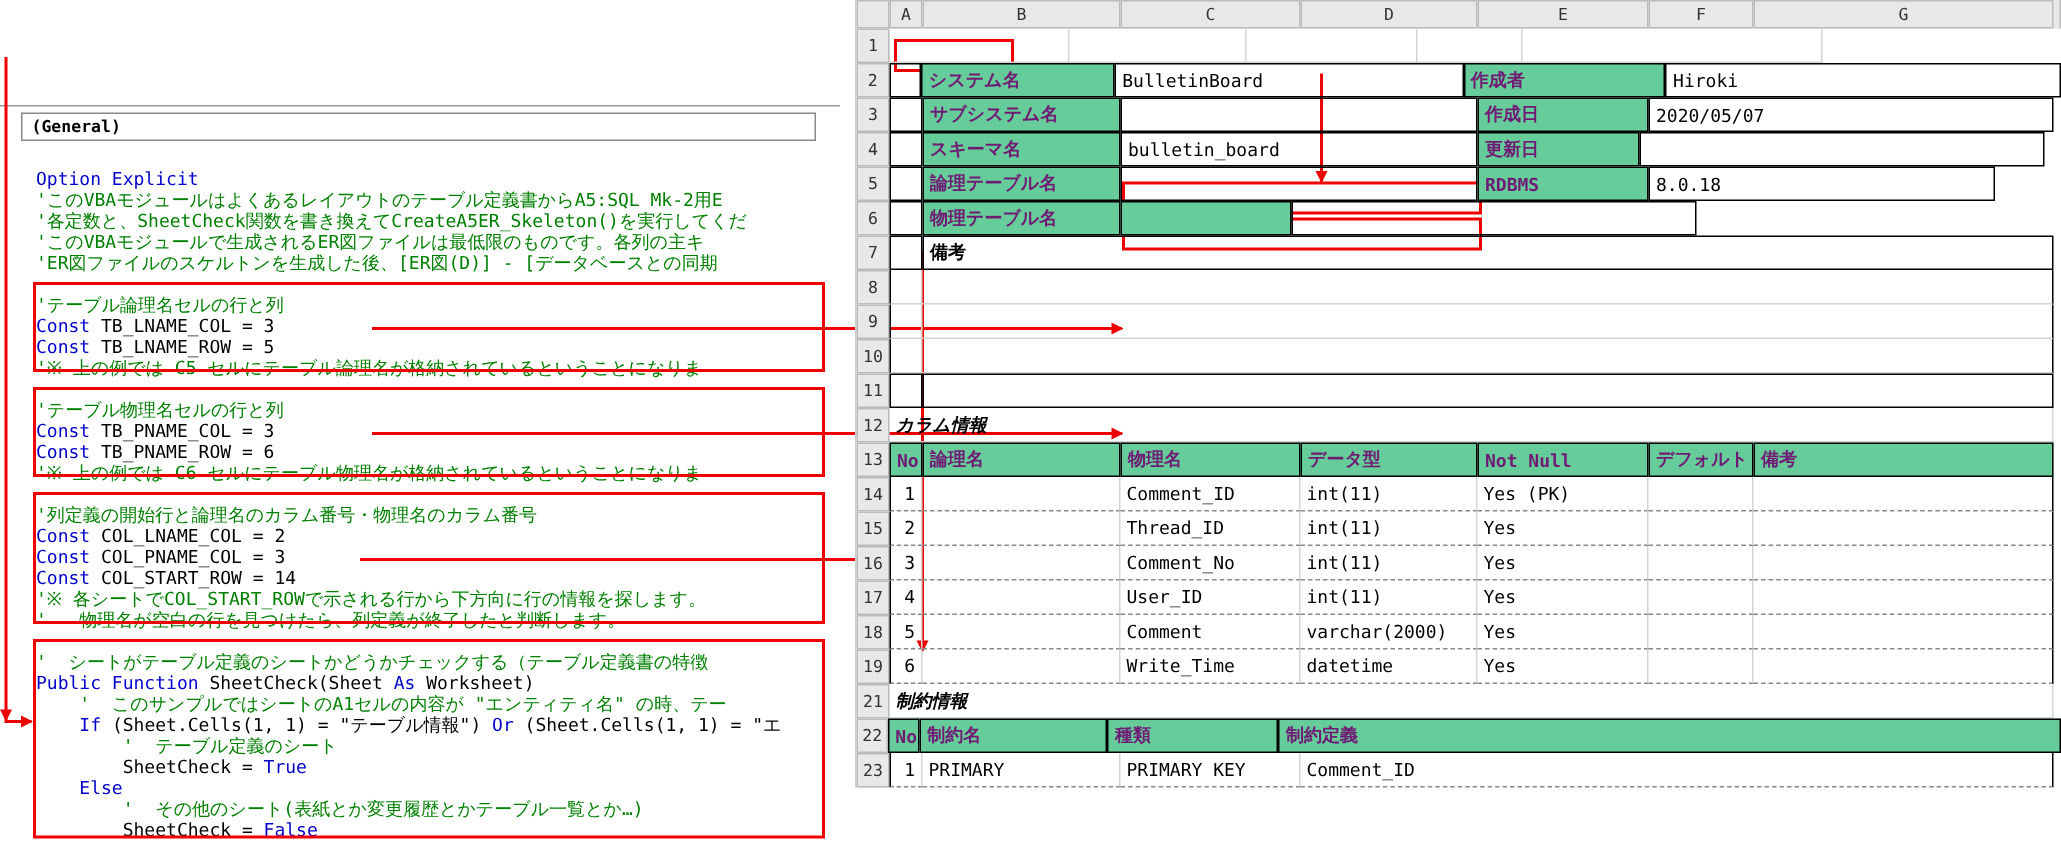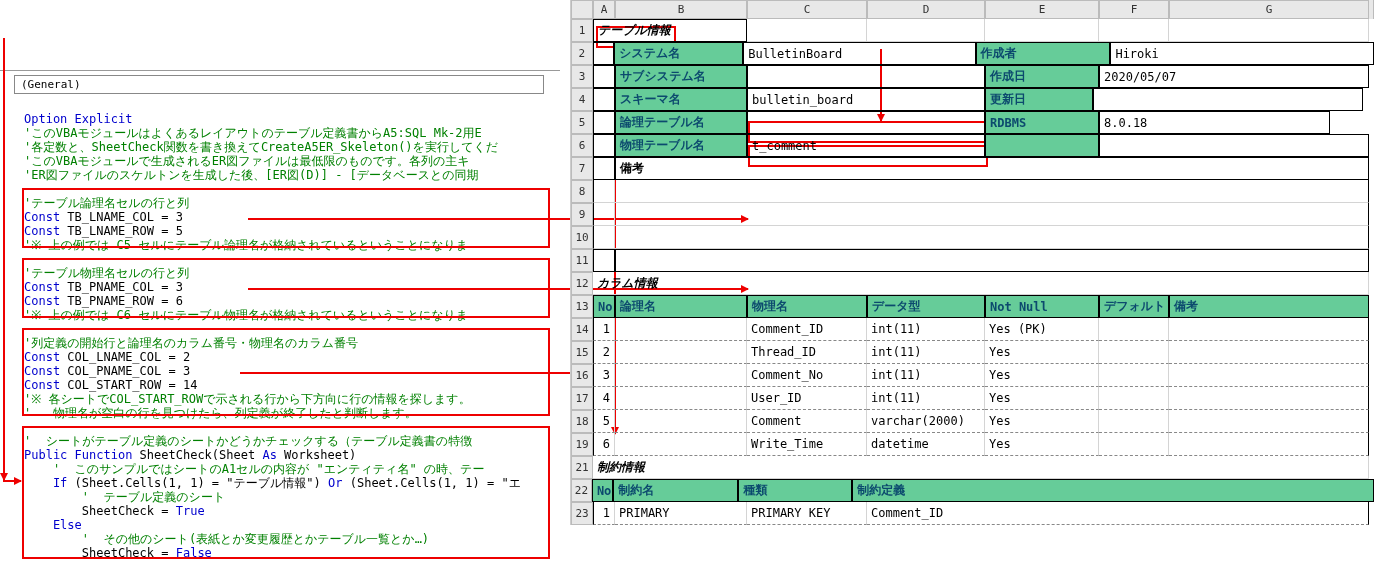--- a/index.html
+++ b/index.html
@@ -1,20 +1,20 @@
 <!DOCTYPE html>
 <html><head>
 <meta charset="utf-8">
 <style>
 * { box-sizing: border-box; margin: 0; padding: 0; }
 body { font-family: "MS Gothic", "Meiryo", monospace; font-size: 12px; background: #fff; width: 1374px; height: 561px; position: relative; overflow: hidden; }
 
 
 .code-wrap { position: absolute; left: 0; top: 70px; width: 560px; border-top: 1px solid #999; }
-.dropdown { border: 1px solid #888; background: #fff; padding: 2px 6px; font-weight: normal; font-size: 11px; margin: 4px 20px 2px 14px; width: 530px; }
+.dropdown { border: 1px solid #888; background: #fff; padding: 2px 6px; font-weight: bold; font-size: 11px; margin: 4px 20px 2px 14px; width: 530px; }
 .code { padding: 2px 4px 2px 24px; font-family: "MS Gothic", monospace; font-size: 12px; line-height: 14px; white-space: pre; }
 .code .kw { color: #0000cd; }
 .code .cm { color: #008000; }
 .code .tx { color: #000; }
 
 .redbox { border: 2px solid #e00; position: absolute; }
 .redarrow { position: absolute; border-top: 2px solid #e00; }
 .redarrow::after { content: ""; position: absolute; right: -1px; top: -5px; border-left: 8px solid #e00; border-top: 4px solid transparent; border-bottom: 4px solid transparent; }
 .redvarrow { position: absolute; border-left: 2px solid #e00; }
 .redvarrow::after { content: ""; position: absolute; left: -5px; bottom: -1px; border-top: 8px solid #e00; border-left: 4px solid transparent; border-right: 4px solid transparent; }
@@ -23,21 +23,21 @@
 .sheet { position: absolute; left: 570px; top: 0; width: 804px; border-left: 1px solid #ccc; }
 .colhdr { display: flex; background: #e8e8e8; border-right: 1px solid #bbb; }
 .colhdr div, .rowhdr { border: 1px solid #bbb; text-align: center; font-size: 11px; color: #333; padding: 2px 0; background: #e8e8e8; }
 .selectall { width: 22px; height: 19px; border: 1px solid #bbb; background: #e8e8e8; }
 .grid { display: flex; flex-direction: column; }
 .row { display: flex; height: 23px; }
 .rowhdr { width: 22px; display: flex; align-items: center; justify-content: center; }
 .cell { border-right: 1px solid #d4d4d4; border-bottom: 1px solid #d4d4d4; padding: 2px 4px; overflow: hidden; white-space: nowrap; display: flex; align-items: center; }
 .cA { width: 22px; } .cB { width: 132px; } .cC { width: 120px; } .cD { width: 118px; } .cE { width: 114px; } .cF { width: 70px; } .cG { width: 200px; }
 
-.hdr-green { background: #66cc99; color: #0c4a6e; font-weight: bold; }
+.hdr-green { background: #66cc99; color: #701a75; font-weight: bold; }
 .tbl-border { border: 1px solid #000 !important; }
 .section-title { font-style: italic; font-weight: bold; }
 .num { text-align: right; justify-content: flex-end; }
 .dot-b { border-bottom: 1px dashed #888 !important; }
 
 </style>
 </head>
 <body>
 
 <div class="code-wrap">
@@ -104,21 +104,20 @@
     <div class="cB">B</div>
     <div class="cC">C</div>
     <div class="cD">D</div>
     <div class="cE">E</div>
     <div class="cF">F</div>
     <div class="cG">G</div>
   </div>
   <div class="grid" id="grid">
       <div class="row">
         <div class="rowhdr">1</div>
-        <div class="cell cA section-title" style="width:154px;border:1px solid #000">テーブル情報</div>
         <div class="cell cC"></div>
         <div class="cell cD"></div>
         <div class="cell cE"></div>
         <div class="cell cF"></div>
         <div class="cell cG"></div>
       </div>
       <div class="row">
         <div class="rowhdr">2</div>
         <div class="cell cA tbl-border"></div>
         <div class="cell cB hdr-green tbl-border">システム名</div>
@@ -147,21 +146,20 @@
         <div class="cell cA tbl-border"></div>
         <div class="cell cB hdr-green tbl-border">論理テーブル名</div>
         <div class="cell cC tbl-border" style="width:238px"></div>
         <div class="cell cE hdr-green tbl-border" style="width:114px">RDBMS</div>
         <div class="cell cF tbl-border" style="width:231px">8.0.18</div>
       </div>
       <div class="row">
         <div class="rowhdr">6</div>
         <div class="cell cA tbl-border"></div>
         <div class="cell cB hdr-green tbl-border">物理テーブル名</div>
-        <div class="cell cC tbl-border" style="width:238px">t_comment</div>
         <div class="cell cE hdr-green tbl-border" style="width:114px"></div>
         <div class="cell cF tbl-border" style="width:270px"></div>
       </div>
       <div class="row">
         <div class="rowhdr">7</div>
         <div class="cell cA tbl-border"></div>
         <div class="cell cB tbl-border" style="width:754px;font-weight:bold">備考</div>
       </div>
       <div class="row">
         <div class="rowhdr">8</div>

